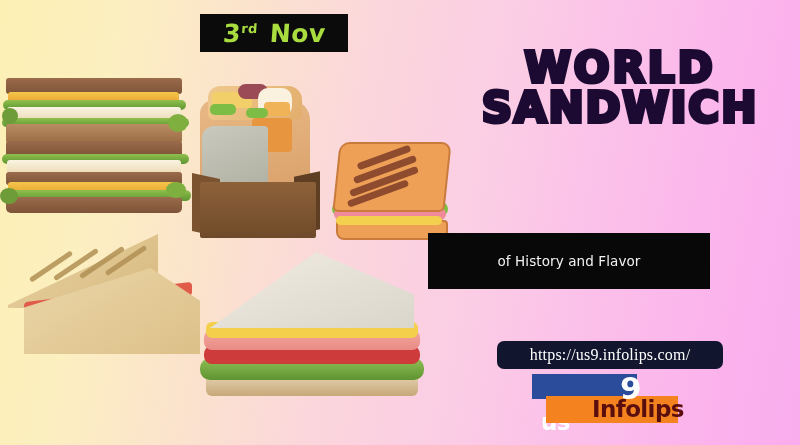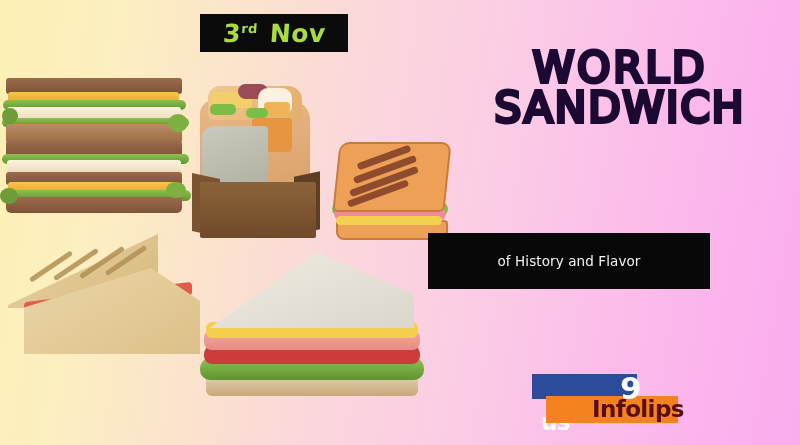--- a/index.html
+++ b/index.html
@@ -23,21 +23,21 @@
     font-size:25px;letter-spacing:.5px;line-height:1;
     display:inline-block;transform:skewX(-4deg);
   }
   .date-badge .sup{font-size:13px;vertical-align:super;margin-right:3px;}
 
   
   .title-block{
     position:absolute;left:450px;top:48px;width:340px;text-align:center;
     color:#1C0A33;
     font-family:"DejaVu Sans", sans-serif;
-    font-weight:400;font-size:42px;line-height:.96;letter-spacing:3px;
+    font-weight:700;font-size:42px;line-height:.96;letter-spacing:3px;
   }
   .title-line{
     display:block;
     -webkit-text-stroke:4px #1C0A33;
     paint-order:stroke fill;
   }
   .tl2{letter-spacing:2px;}
 
   
   .subtitle-bar{
@@ -257,20 +257,23 @@
 
   <div class="title-block">
     <span class="title-line">WORLD</span>
     <span class="title-line tl2">SANDWICH</span>
   </div>
 
   <div class="subtitle-bar">
     <span>of History and Flavor</span>
   </div>
 
+  <div class="url-pill">
+    <span>https://us9.infolips.com/</span>
+  </div>
 
   <div class="logo">
     <div class="logo-top">
       <span class="lt">us</span>
     </div>
     <div class="logo-bot">
       <span class="lb">Infolips</span>
     </div>
     <span class="logo-nine">9</span>
   </div>

